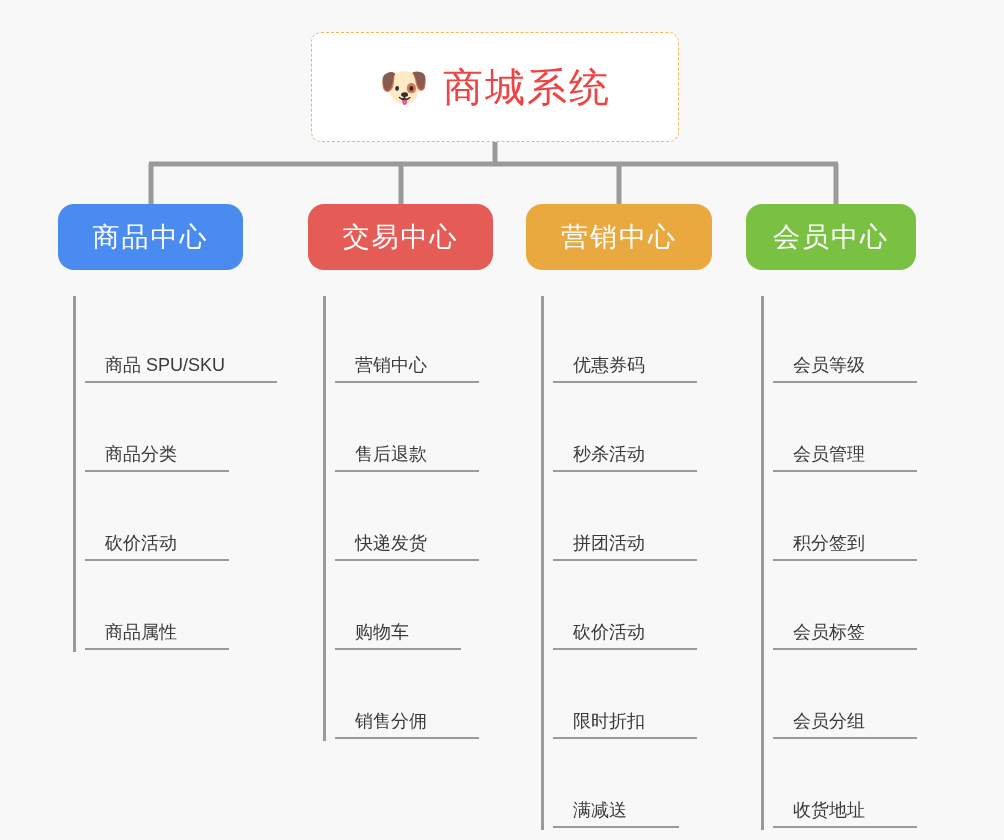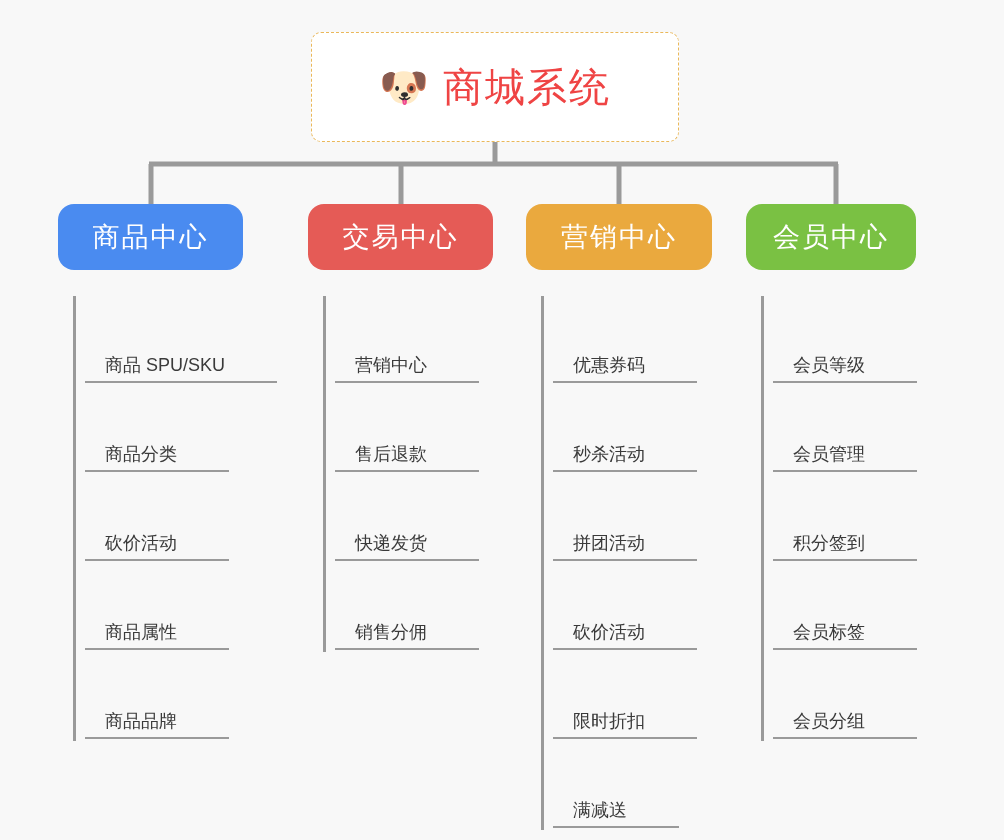--- a/index.html
+++ b/index.html
@@ -152,41 +152,41 @@
         </div>
       <div class="leaf-item">
           <span class="leaf-label">商品分类</span>
         </div>
       <div class="leaf-item">
           <span class="leaf-label">砍价活动</span>
         </div>
       <div class="leaf-item">
           <span class="leaf-label">商品属性</span>
         </div>
-      <div class="leaf-item">
-          <span class="leaf-label">商品品牌</span>
-        </div>
     </div>
   </div>
 
   <div class="column col-1">
     <div class="cat-header" style="background: rgb(229, 91, 86);">
       <span>交易中心</span>
     </div>
     <div class="leaf-list">
       <div class="leaf-item">
           <span class="leaf-label">营销中心</span>
         </div>
       <div class="leaf-item">
           <span class="leaf-label">售后退款</span>
         </div>
       <div class="leaf-item">
           <span class="leaf-label">快递发货</span>
         </div>
       <div class="leaf-item">
+          <span class="leaf-label">购物车</span>
+        </div>
+      <div class="leaf-item">
           <span class="leaf-label">销售分佣</span>
         </div>
     </div>
   </div>
 
   <div class="column col-2">
     <div class="cat-header" style="background: rgb(234, 169, 62); align-items: center;">
       <span>营销中心</span>
     </div>
     <div class="leaf-list">
@@ -224,16 +224,19 @@
         </div>
       <div class="leaf-item">
           <span class="leaf-label">积分签到</span>
         </div>
       <div class="leaf-item">
           <span class="leaf-label">会员标签</span>
         </div>
       <div class="leaf-item">
           <span class="leaf-label">会员分组</span>
         </div>
+      <div class="leaf-item">
+          <span class="leaf-label">收货地址</span>
+        </div>
     </div>
   </div>
 
 </div>
 
 </body></html>

